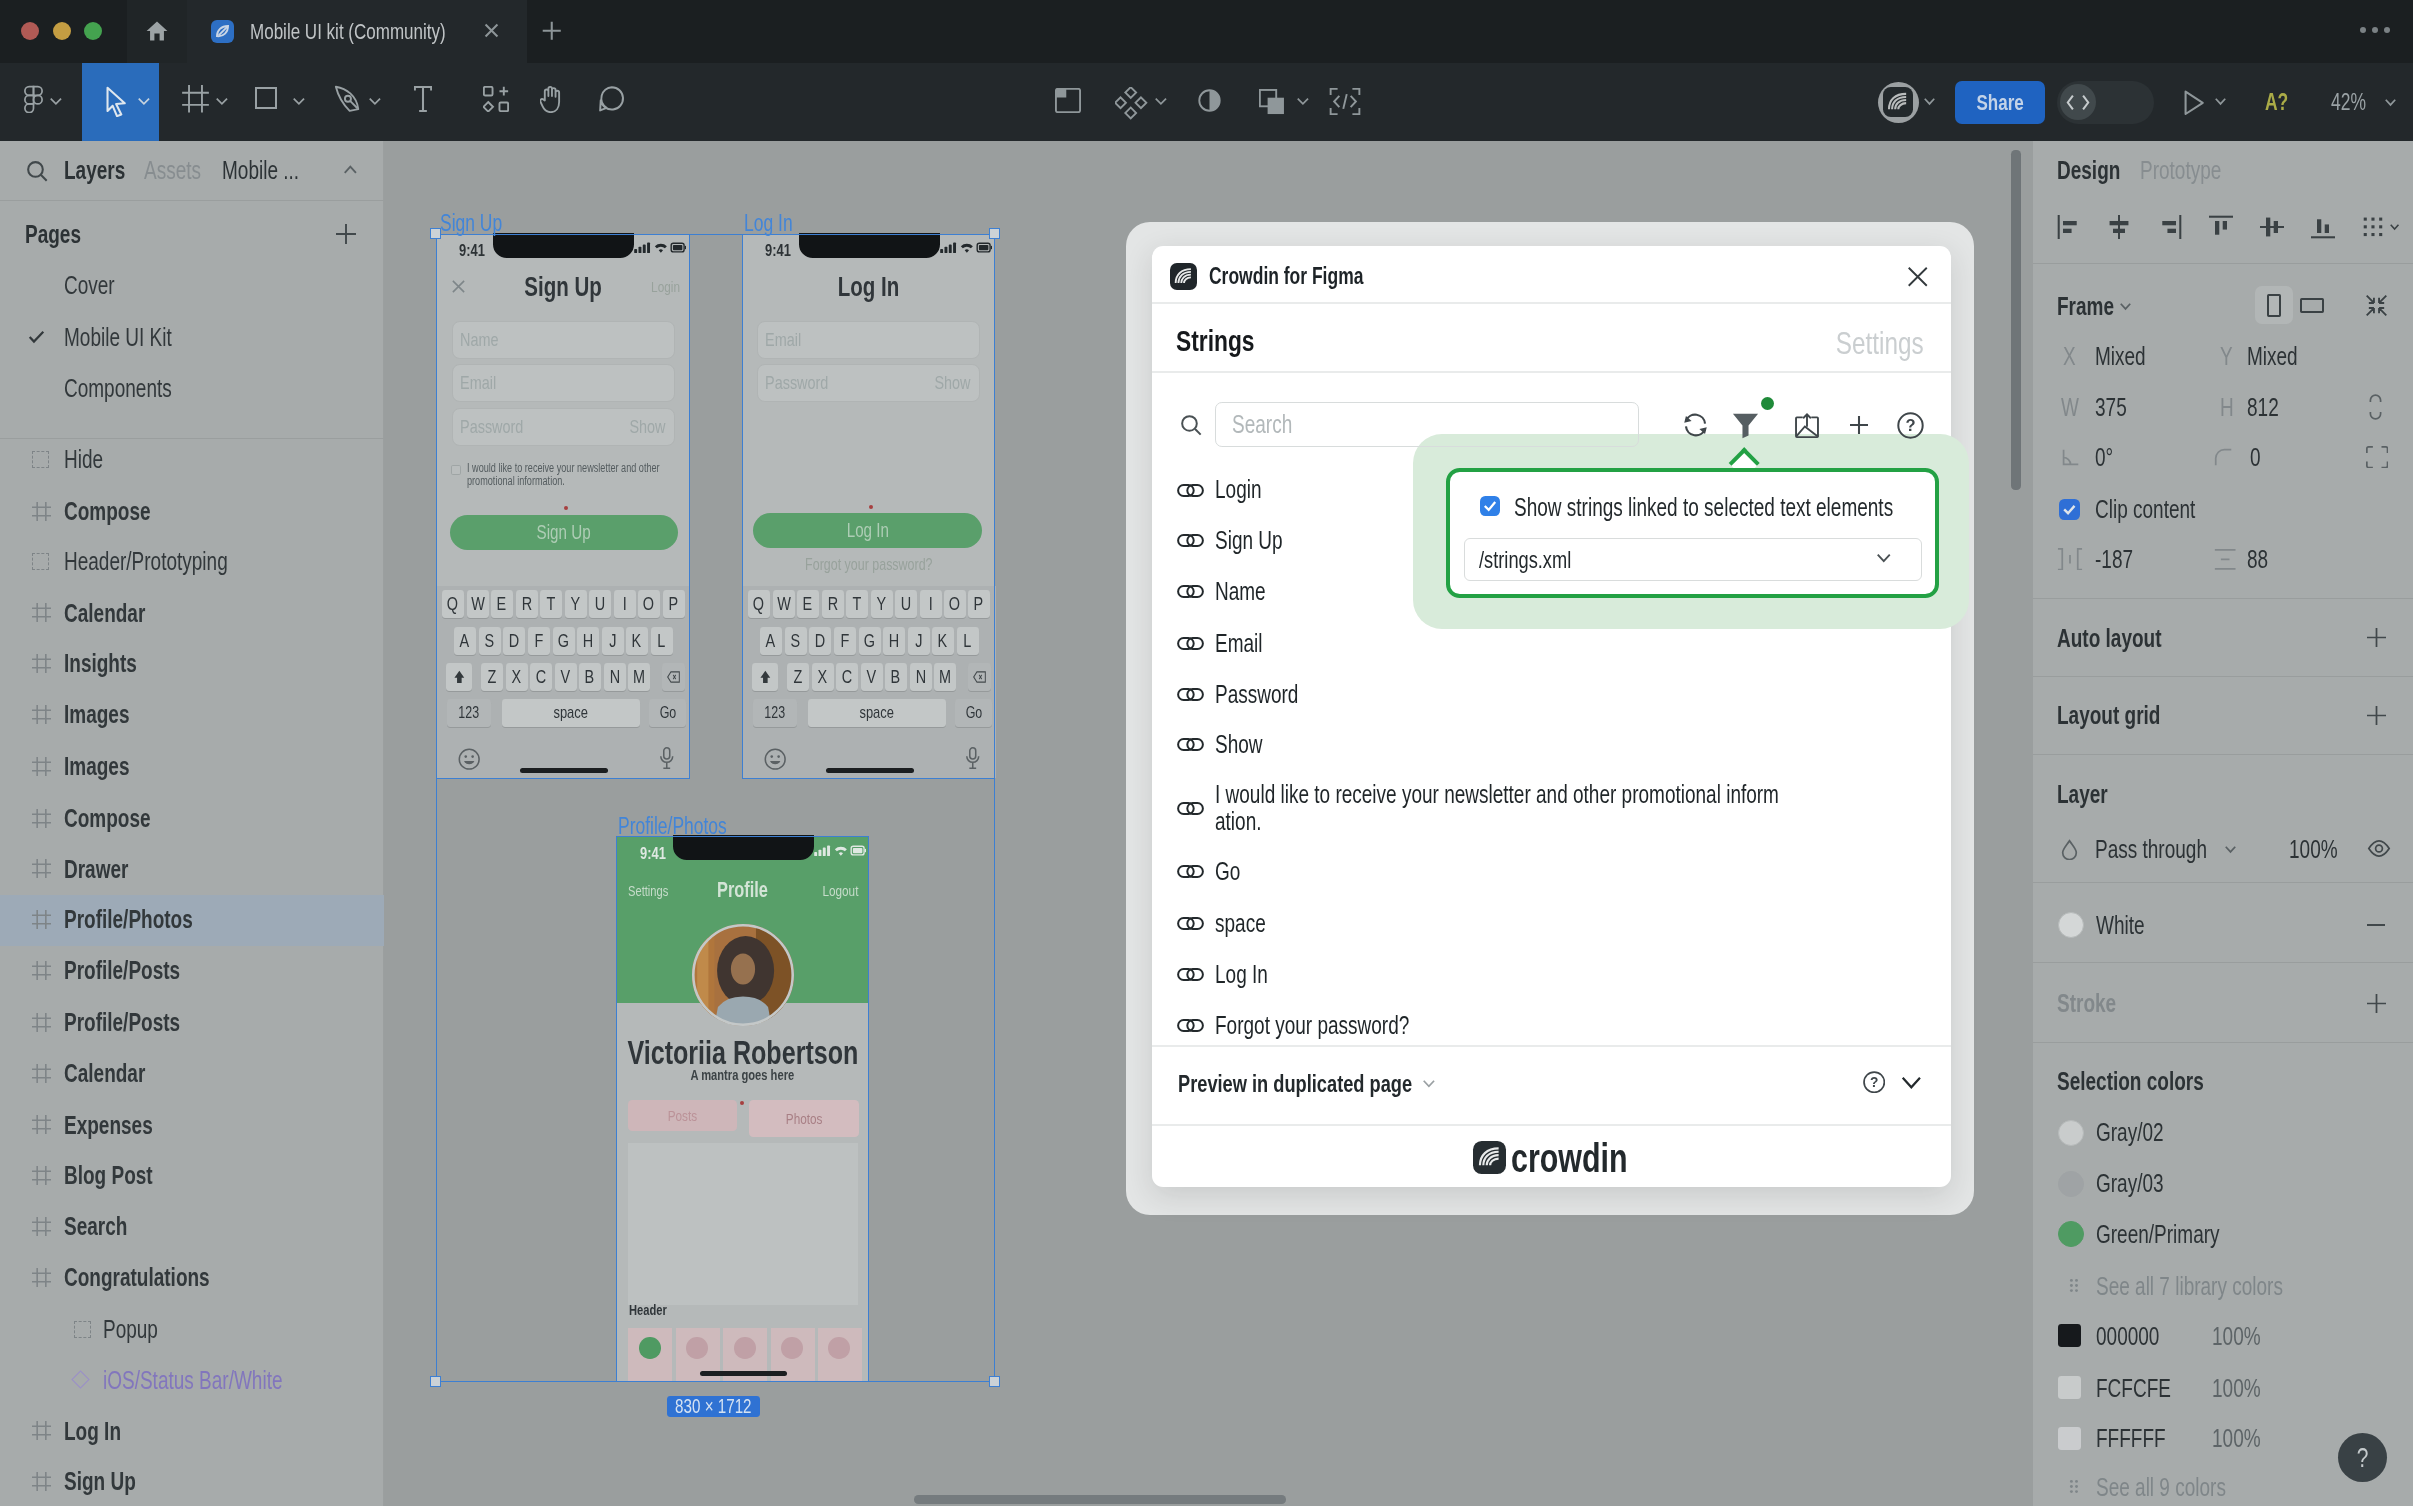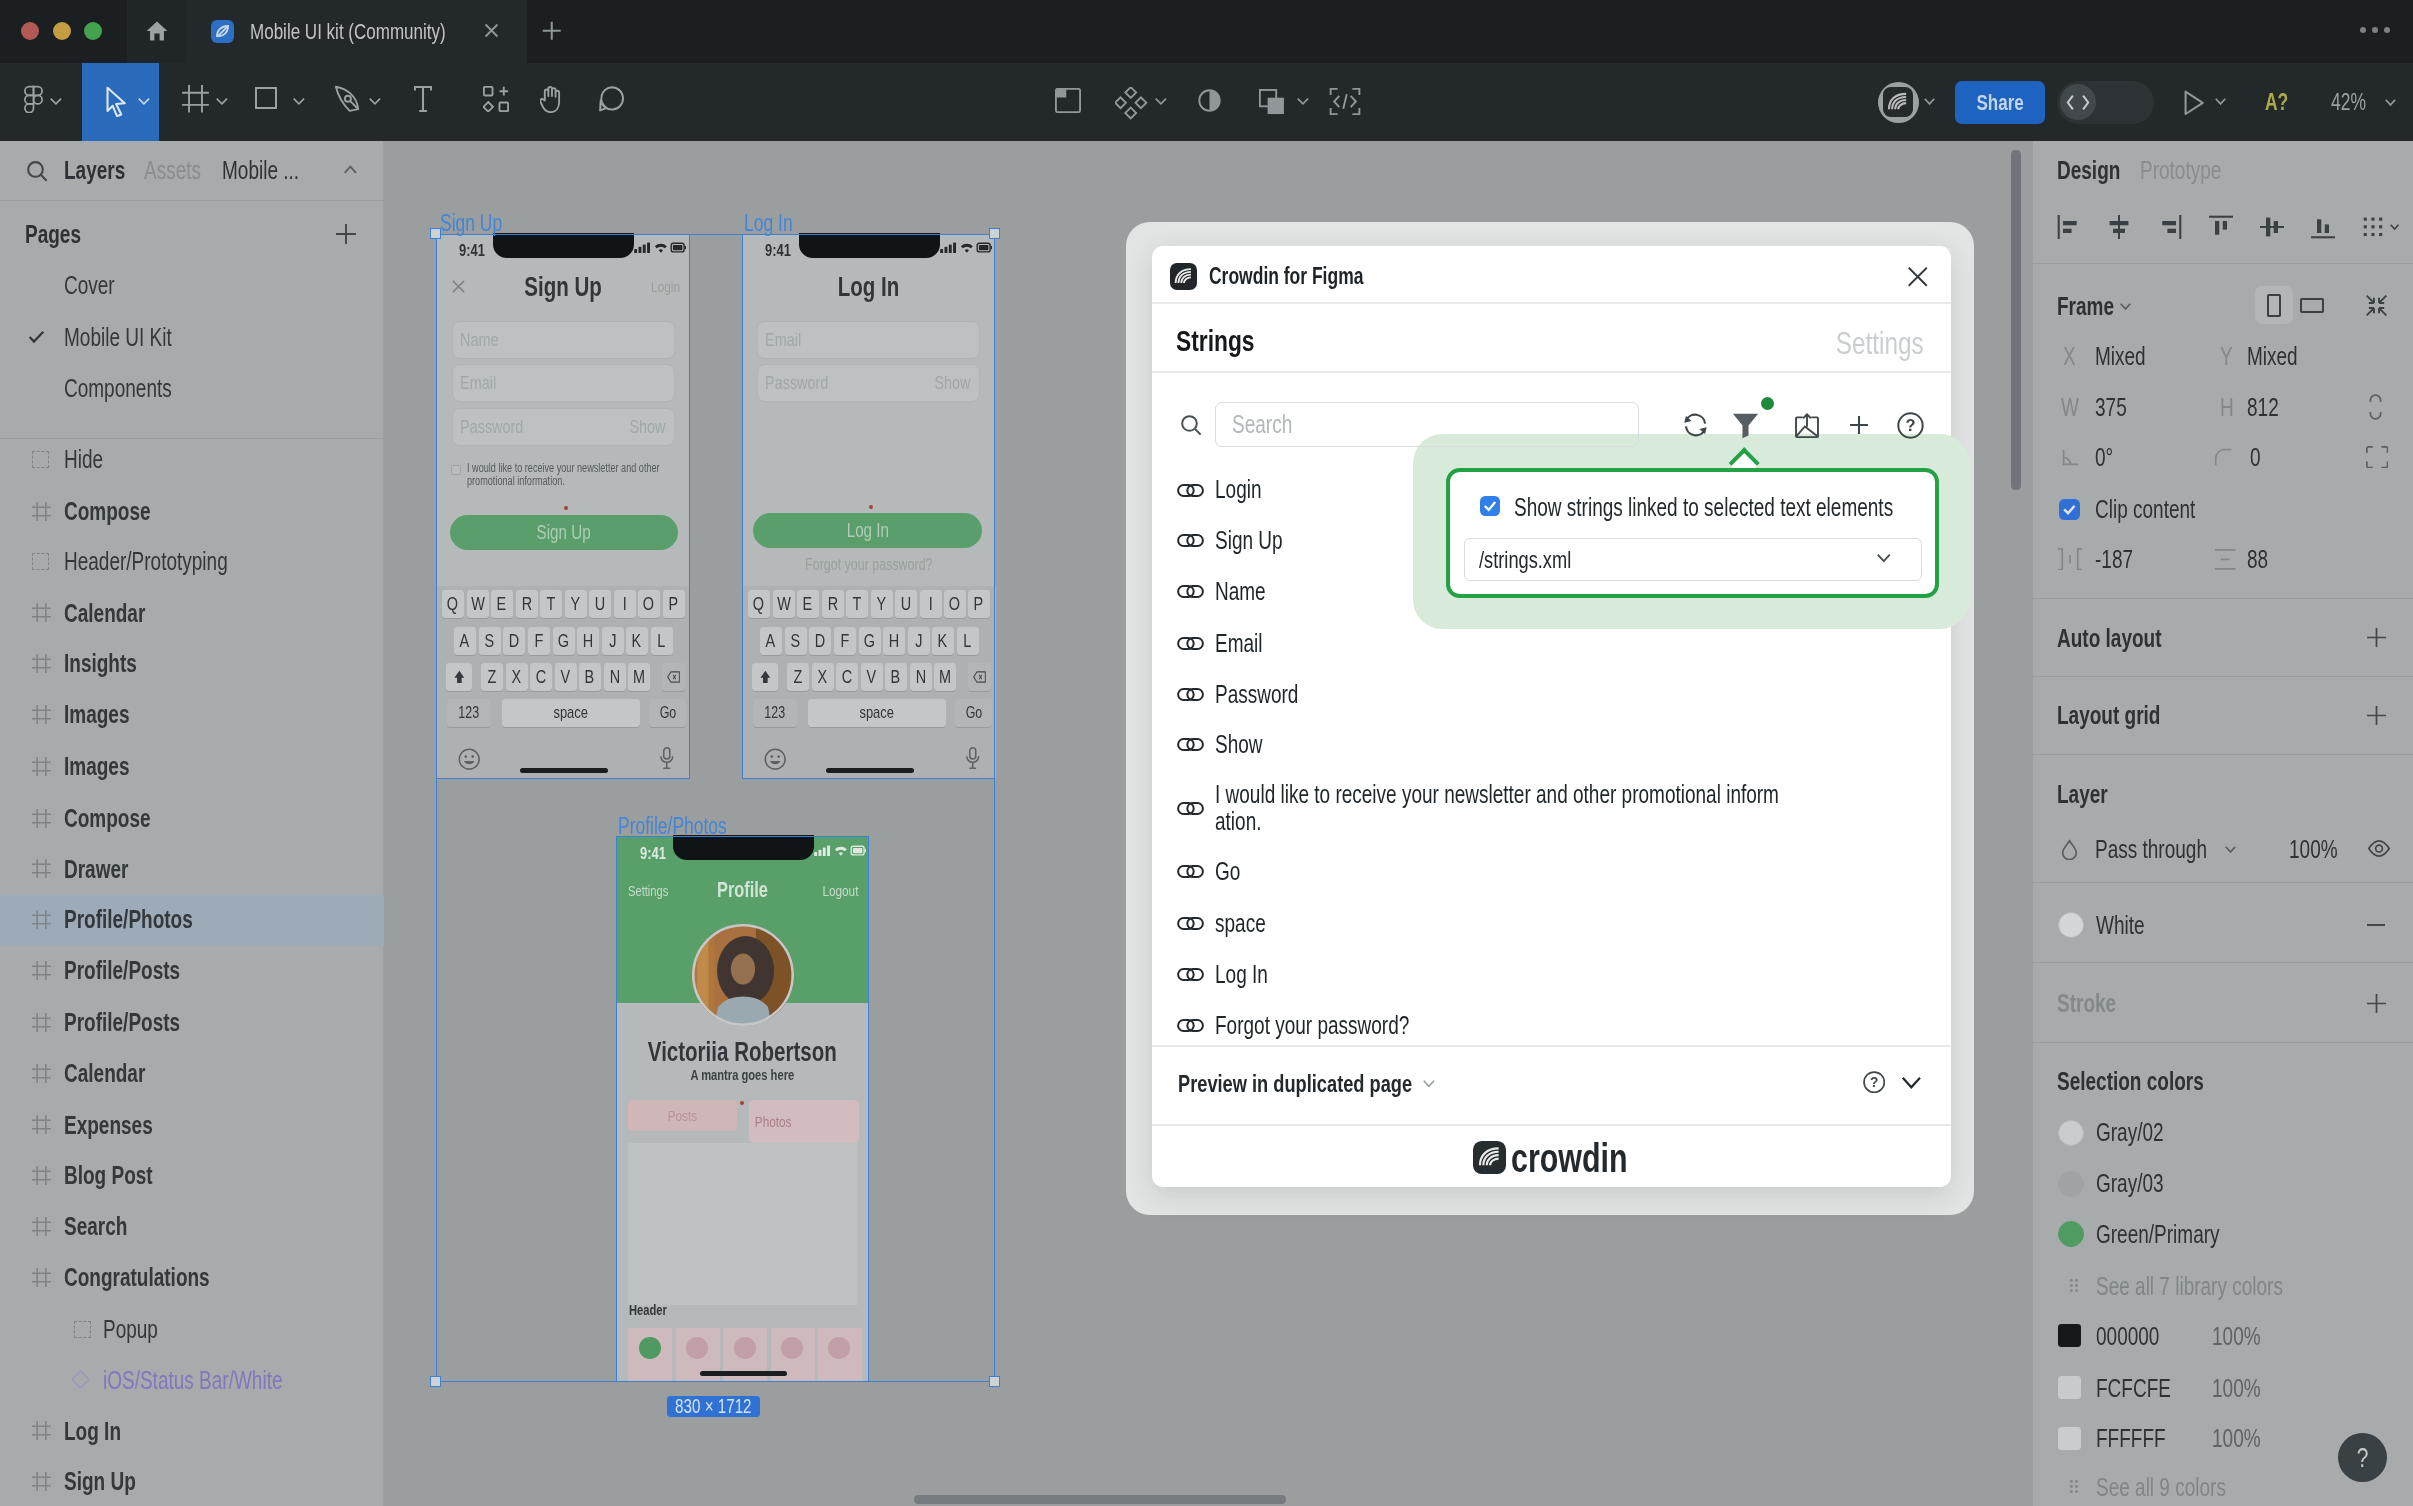--- a/index.html
+++ b/index.html
@@ -340,31 +340,31 @@
         <rect x="74" y="0" width="44" height="118" fill="#7d5226"></rect>
         <rect x="0" y="0" width="26" height="118" fill="#b0763c"></rect>
         <rect x="6" y="16" width="13" height="90" fill="#c08a4a"></rect>
         <ellipse cx="62" cy="54" rx="33" ry="40" fill="#403530"></ellipse>
         <ellipse cx="59" cy="52" rx="14" ry="18" fill="#96714f"></ellipse>
         <path d="M26 118 L30 96 Q40 84 59 84 Q78 84 88 96 L92 118 Z" fill="#9aa8b0"></path>
       </g>
       <circle cx="59" cy="59" r="57.5" fill="none" stroke="#c4c8c8" stroke-width="3"></circle>
     </svg>
 
-<div class="ab fl" style="left:616px;top:1037px;width:253px;height:31px;justify-content:center;font-size:27px;font-weight:700;color:#30363a;">
+<div class="ab fl" style="left:616px;top:1037px;width:253px;height:31px;justify-content:center;font-size:33px;font-weight:700;color:#30363a;">
       <span class="sxc" style="display:inline-block;">Victoriia Robertson</span>
     </div>
 <div class="ab fl" style="left:616px;top:1065px;width:253px;height:20.7px;justify-content:center;font-size:14.7px;font-weight:700;color:#3c4346;">
       <span class="sxc" style="display:inline-block;">A mantra goes here</span>
     </div>
 <div class="ab fl" style="left:628px;top:1100px;width:109px;height:31px;background:#ceb6b9;border-radius:4.3px;justify-content:center;font-size:15.5px;color:#bb9298;">
       <span class="sxc" style="display:inline-block;">Posts</span>
     </div>
 <div class="ab" style="left:740px;top:1101px;width:4.3px;height:4.3px;border-radius:50%;background:#a64040;"></div>
-<div class="ab fl" style="left:749px;top:1100px;width:110px;height:43px;background:#d3bcbf;border-radius:4.3px;font-size:15.5px;color:#a87f85;">
+<div class="ab fl" style="left:749px;top:1100px;width:110px;height:37px;background:#d3bcbf;border-radius:4.3px;justify-content:center;font-size:15.5px;color:#a87f85;">
       <span class="sxc" style="display:inline-block;">Photos</span>
     </div>
 <div class="ab" style="left:628px;top:1143px;width:230px;height:162px;background:#bdc1c1;"></div>
 <div class="ab sx" style="left:629px;top:1302px;font-size:14.7px;font-weight:700;color:#30363a;">Header</div>
 <div class="ab" style="left:628px;top:1328px;width:44px;height:53px;background:#cebabc;"></div>
 <div class="ab" style="left:639px;top:1337px;width:21.5px;height:21.5px;border-radius:50%;background:#4f9a62;"></div>
 <div class="ab" style="left:676px;top:1328px;width:44px;height:53px;background:#cebabc;"></div>
 <div class="ab" style="left:686px;top:1337px;width:21.5px;height:21.5px;border-radius:50%;background:#c0a0a6;"></div>
 <div class="ab" style="left:723px;top:1328px;width:44px;height:53px;background:#cebabc;"></div>
 <div class="ab" style="left:734px;top:1337px;width:21.5px;height:21.5px;border-radius:50%;background:#c0a0a6;"></div>

